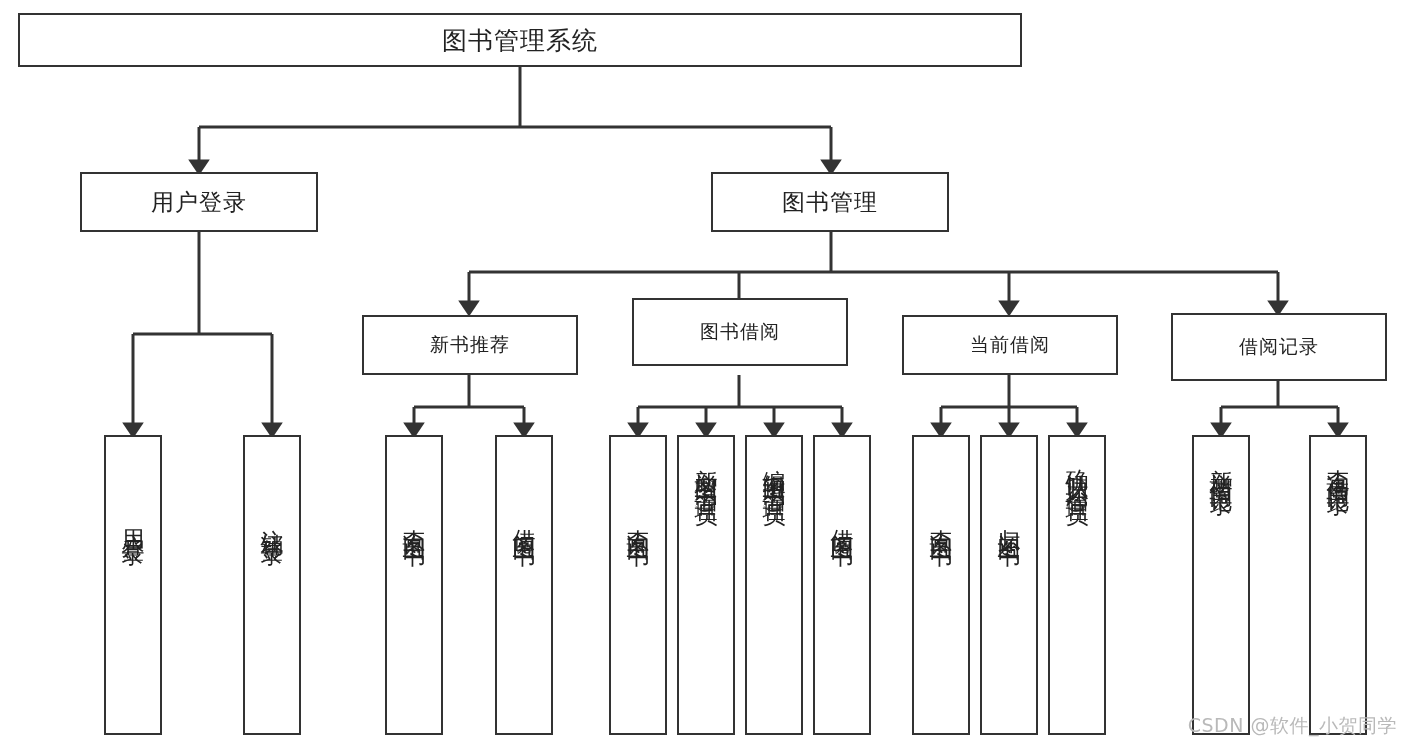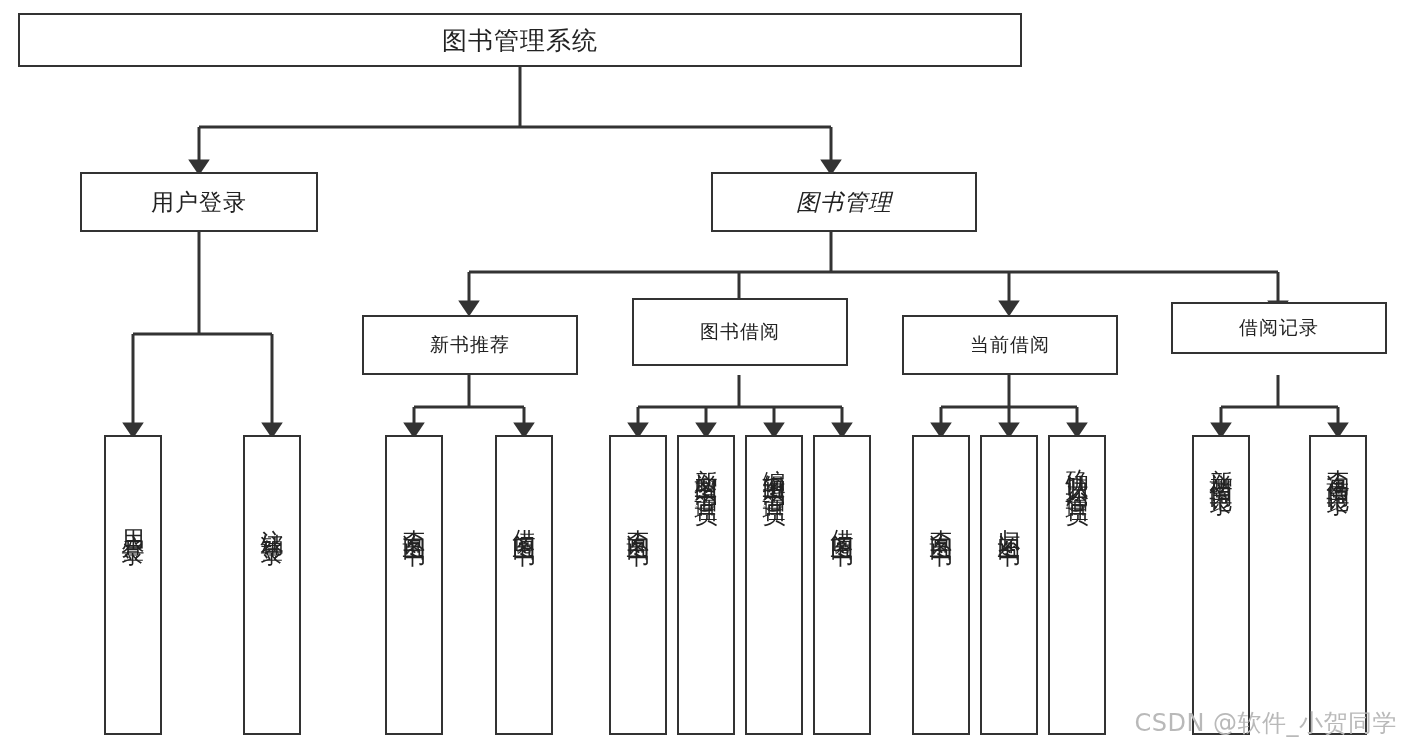--- a/index.html
+++ b/index.html
@@ -63,21 +63,21 @@
     line-height: 1;
     white-space: nowrap;
   }
   .node.leaf.mid .vtext {
     margin-top: 60px;
   }
   .watermark {
     position: absolute;
     right: 8px;
     bottom: 8px;
-    font-size: 24px;
+    font-size: 19px;
     color: #b9b9b9;
     letter-spacing: 0.5px;
     white-space: nowrap;
     pointer-events: none;
   }
 </style>
 </head>
 <body>
 
 <div id="diagram-root">
@@ -133,34 +133,34 @@
     </g>
   </svg>
 
   <div class="node root" style="left:18px; top:13px; width:1004px; height:54px;">
     <span>图书管理系统</span>
   </div>
 
   <div class="node level2" style="left:80px; top:172px; width:238px; height:60px;">
     <span>用户登录</span>
   </div>
-  <div class="node level2" style="left:711px; top:172px; width:266px; height:60px;font-style:italic;">
+  <div class="node level2" style="left:711px; top:172px; width:238px; height:60px;">
     <span>图书管理</span>
   </div>
 
   <div class="node level3" style="left:362px; top:315px; width:216px; height:60px;">
     <span>新书推荐</span>
   </div>
   <div class="node level3" style="left:632px; top:298px; width:216px; height:68px;">
     <span>图书借阅</span>
   </div>
   <div class="node level3" style="left:902px; top:315px; width:216px; height:60px;text-align:right;">
     <span>当前借阅</span>
   </div>
-  <div class="node level3" style="left:1171px; top:302px; width:216px; height:52px;">
+  <div class="node level3" style="left:1171px; top:313px; width:216px; height:68px;">
     <span>借阅记录</span>
   </div>
 
   <div class="node leaf mid" style="left:104px; top:435px; width:58px; height:300px;">
     <span class="vtext">用户登录</span>
   </div>
   <div class="node leaf mid" style="left:243px; top:435px; width:58px; height:300px;">
     <span class="vtext">注销登录</span>
   </div>
 

